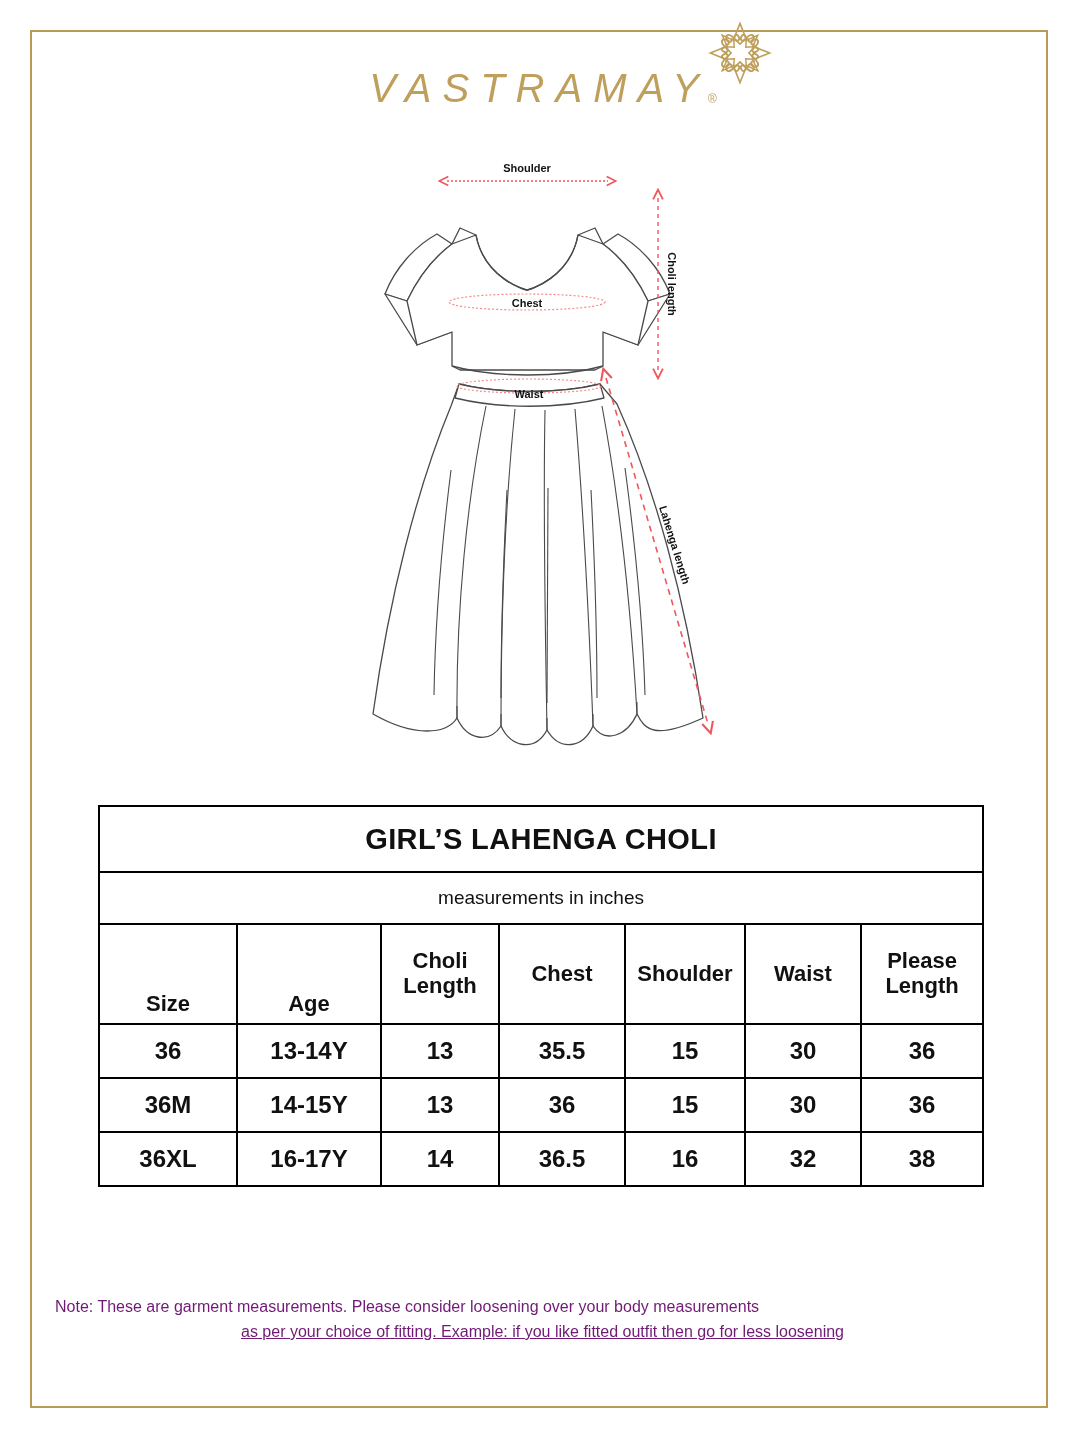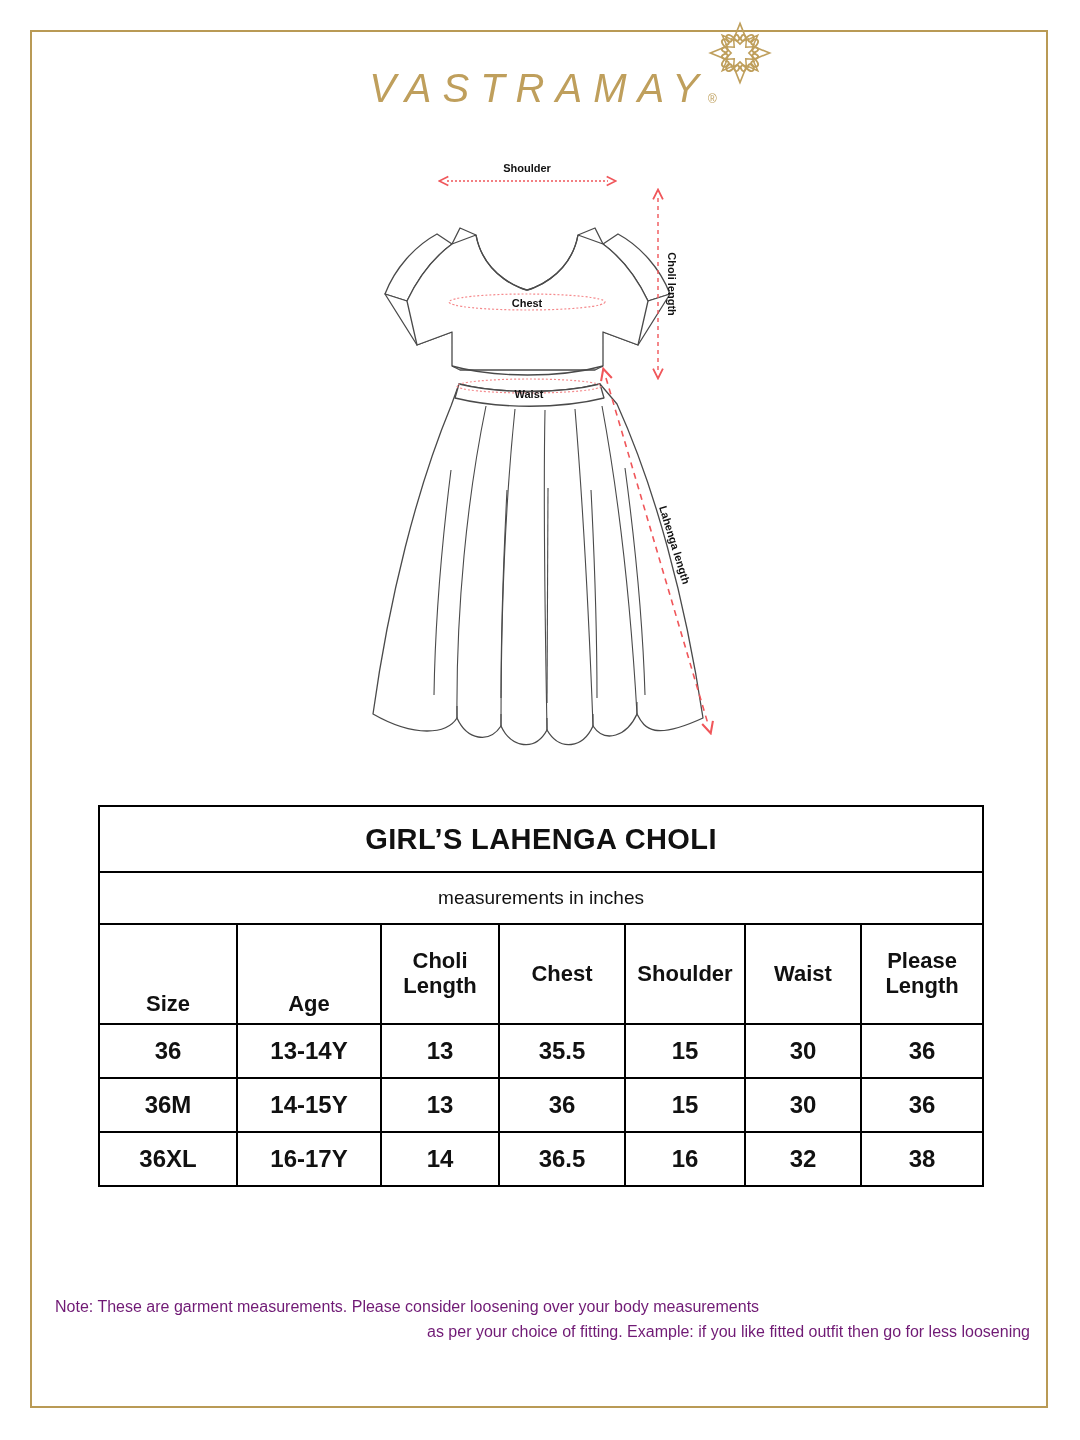--- a/index.html
+++ b/index.html
@@ -133,21 +133,21 @@
     left: 55px;
     top: 1295px;
     width: 975px;
     font-size: 16px;
     line-height: 1.55;
     color: #701a75;
     text-align: right;
     font-family: "Liberation Sans", sans-serif;
   }
   #note .note-line-1 { display: block; text-align: left; }
-  #note .note-line-2 { display: block; text-align: right; }
+  #note .note-line-2 { display: block; text-align: center; text-decoration: underline; }
 </style>
 </head>
 <body>
 
 <div id="page-frame"></div>
 
 <div id="brand">
   <div id="brand-inner">
     <span id="brand-wordmark">VASTRAMAY</span>
     <span id="brand-reg">®</span>

